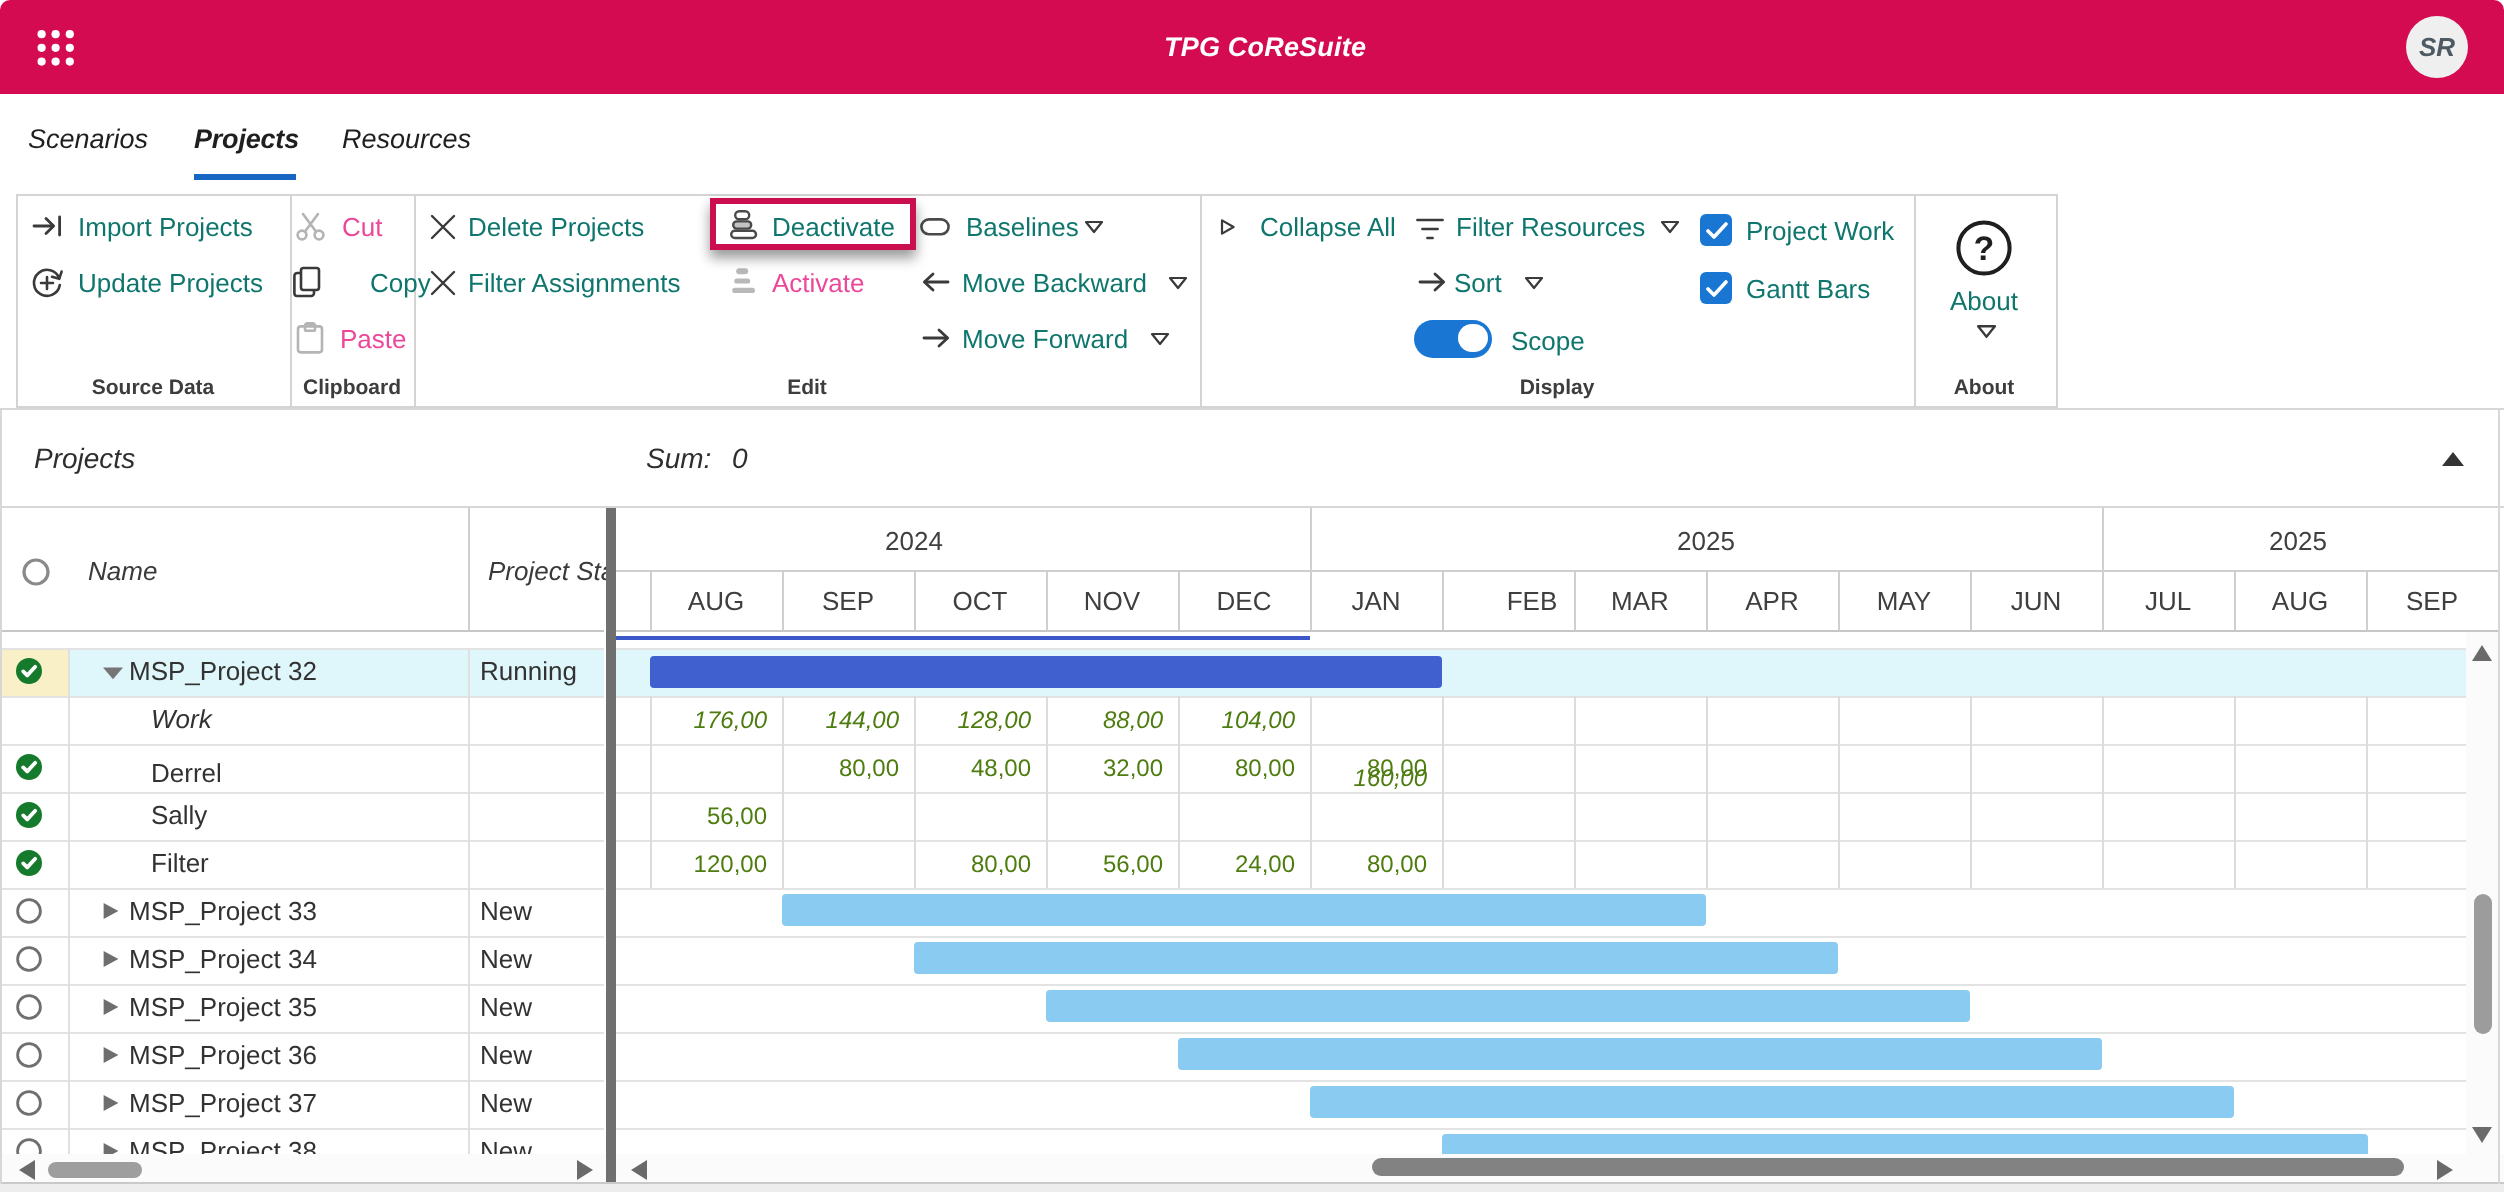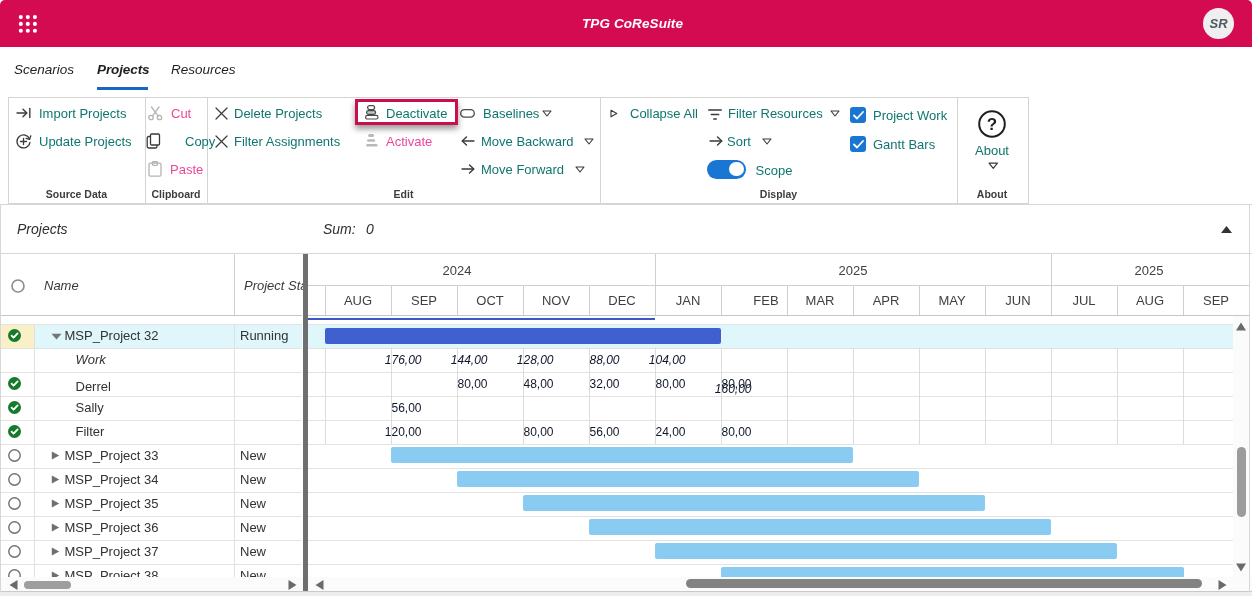--- a/index.html
+++ b/index.html
@@ -32,21 +32,21 @@
 #ghdr-bot{left:308px;top:315px;width:941px;height:1.2px;background:#c6c6c6;}
 .vline{position:absolute;width:1px;background:#cfcfcf;}
 .mon{position:absolute;top:292.5px;width:66px;text-align:center;font-size:13px;color:#3f3f3f;}
 .yr{position:absolute;top:262.5px;font-size:13px;color:#3f3f3f;}
 #blueline{left:308px;top:318px;width:347px;height:2.4px;background:#3c58c8;}
 
 #splitter{left:303px;top:254px;width:5px;height:337px;background:#6f6f6f;z-index:5;}
 
 .rline{position:absolute;height:1px;background:#e3e3e3;}
 .cname{position:absolute;font-size:13px;color:#323232;}
-.cnum{position:absolute;font-size:12px;color:#0f172a;text-align:right;padding-left:38px;}
+.cnum{position:absolute;font-size:12px;color:#4d7c0f;text-align:right;}
 
 #vsb{left:1233px;top:316px;width:16px;height:261px;background:#fbfbfb;}
 #hsbrow{left:0;top:577px;width:1252px;height:14px;background:#fbfbfb;}
 #botborder{left:0;top:591px;width:1252px;height:1px;background:#c9c9c9;}
 #botgrey{left:0;top:592px;width:1252px;height:4px;background:#ededed;}
 .sideborder{top:204px;width:1px;height:388px;background:#d7d7d7;}
 </style>
 </head>
 <body>
 <div class="abs" id="topbar"></div>

